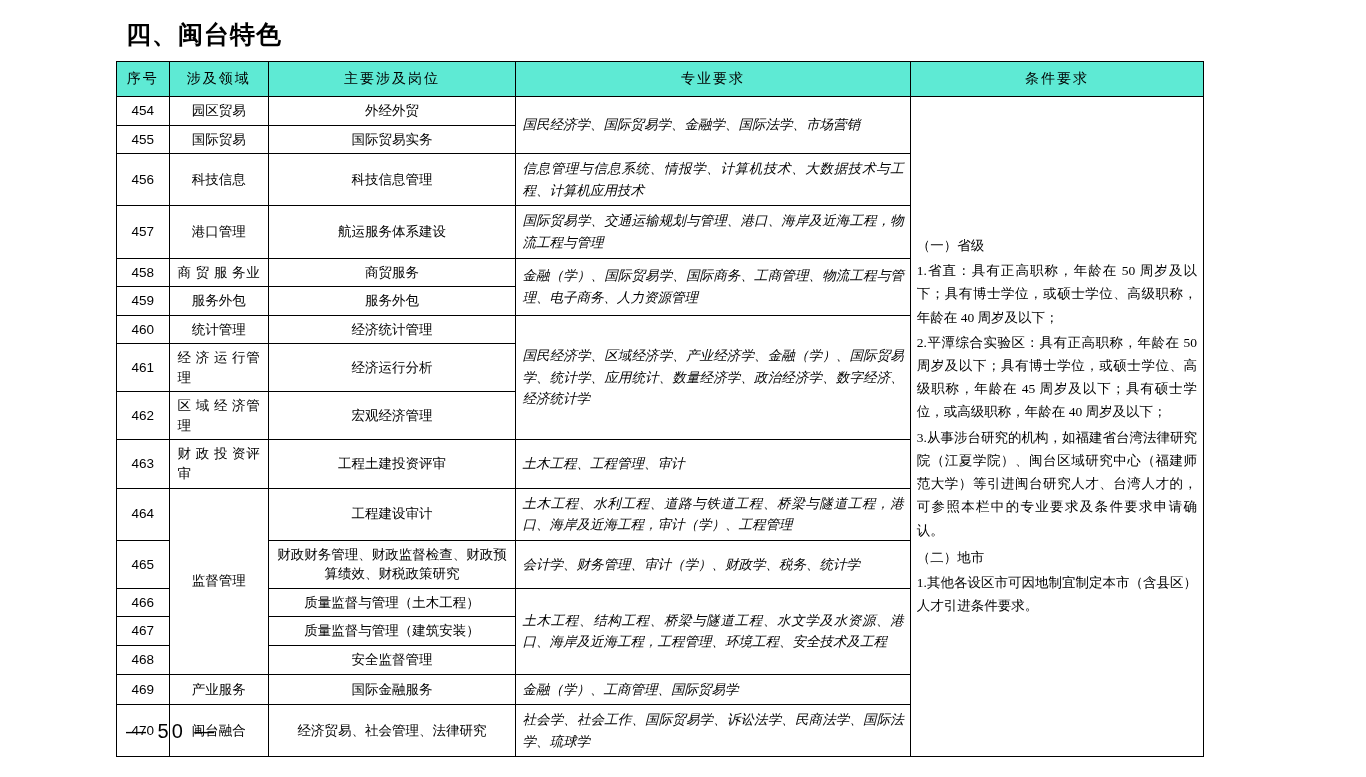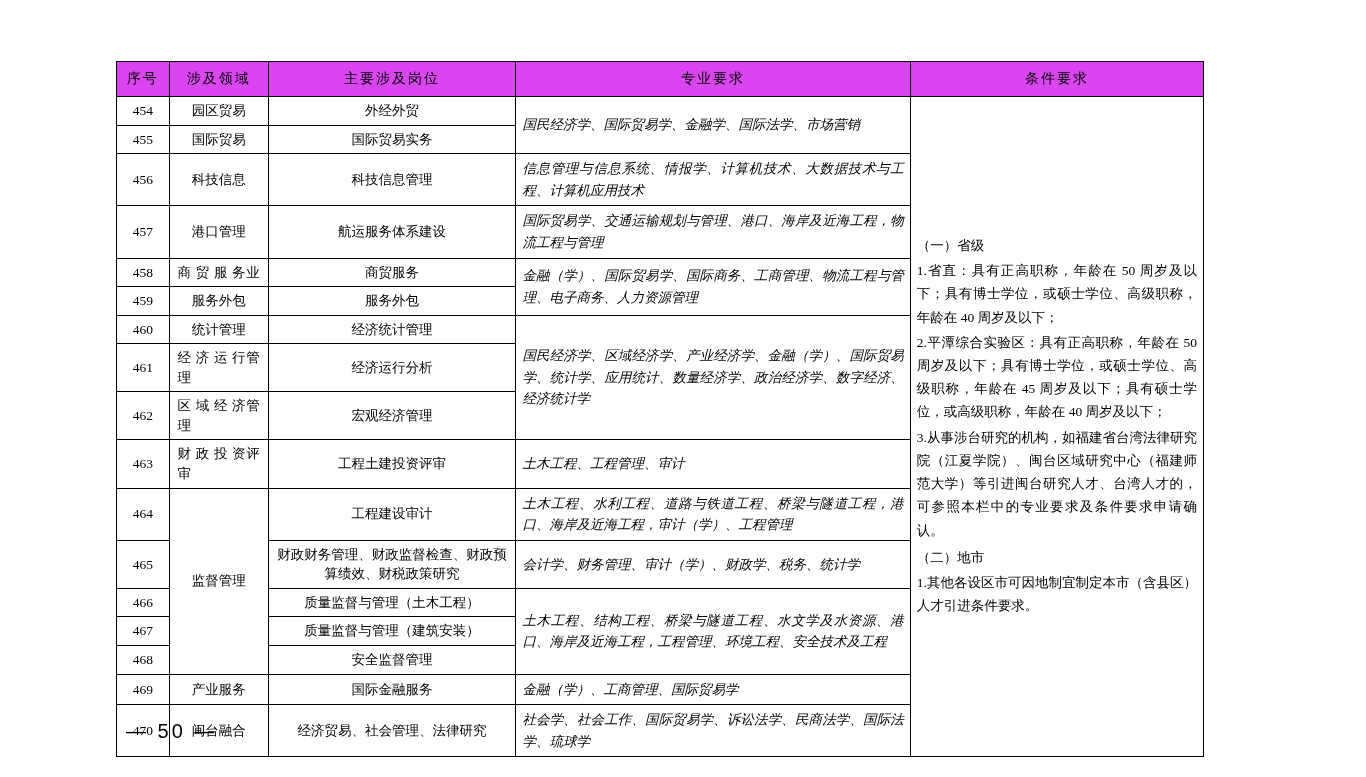--- a/index.html
+++ b/index.html
@@ -40,31 +40,31 @@
     font-size: 13.5px;
     line-height: 1.45;
   }
   table.doc-table td, table.doc-table th {
     border: 1px solid #000;
     padding: 4px 6px;
     vertical-align: middle;
     font-weight: normal;
   }
   thead th {
-    background: #d946ef;
+    background: #5eead4;
     text-align: center;
     font-weight: bold;
     font-size: 14px;
     height: 26px;
     letter-spacing: 2px;
   }
   td.c-seq {
     text-align: center;
     width: 52px;
-    font-family: Liberation Serif, serif;
+    font-family: Liberation Sans, sans-serif;
   }
   td.c-field {
     width: 98px;
     text-align: center;
     letter-spacing: 0px;
   }
   td.c-field.justify {
     text-align: justify;
     text-align-last: justify;
     padding-left: 8px;
@@ -106,20 +106,21 @@
     font-size: 20px;
     letter-spacing: 3px;
     font-family: Liberation Sans, sans-serif;
   }
 </style>
 </head>
 <body>
 
 <div class="page">
 
+  <div class="section-title">四、闽台特色</div>
 
   <table class="doc-table">
     <colgroup>
       <col style="width:52px">
       <col style="width:98px">
       <col style="width:245px">
       <col style="width:390px">
       <col style="width:290px">
     </colgroup>
     <thead>

